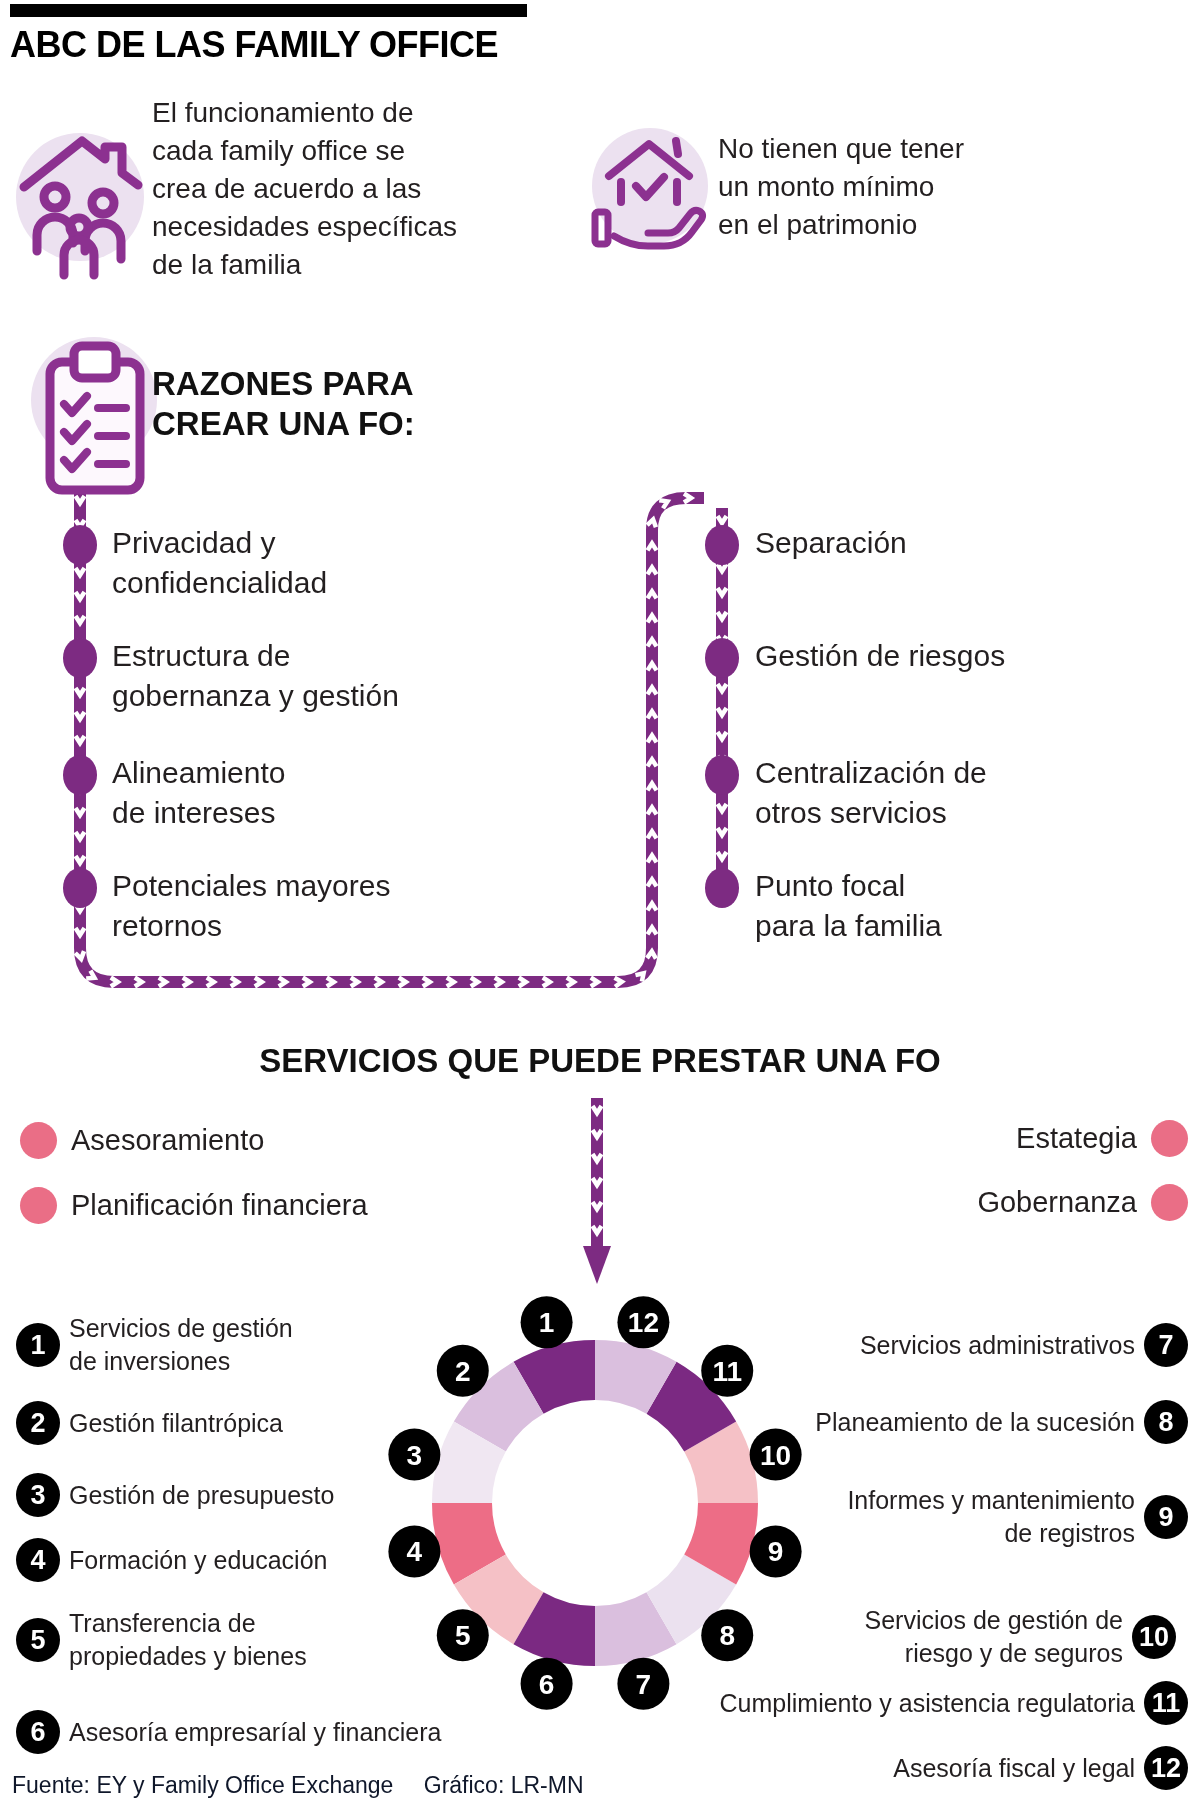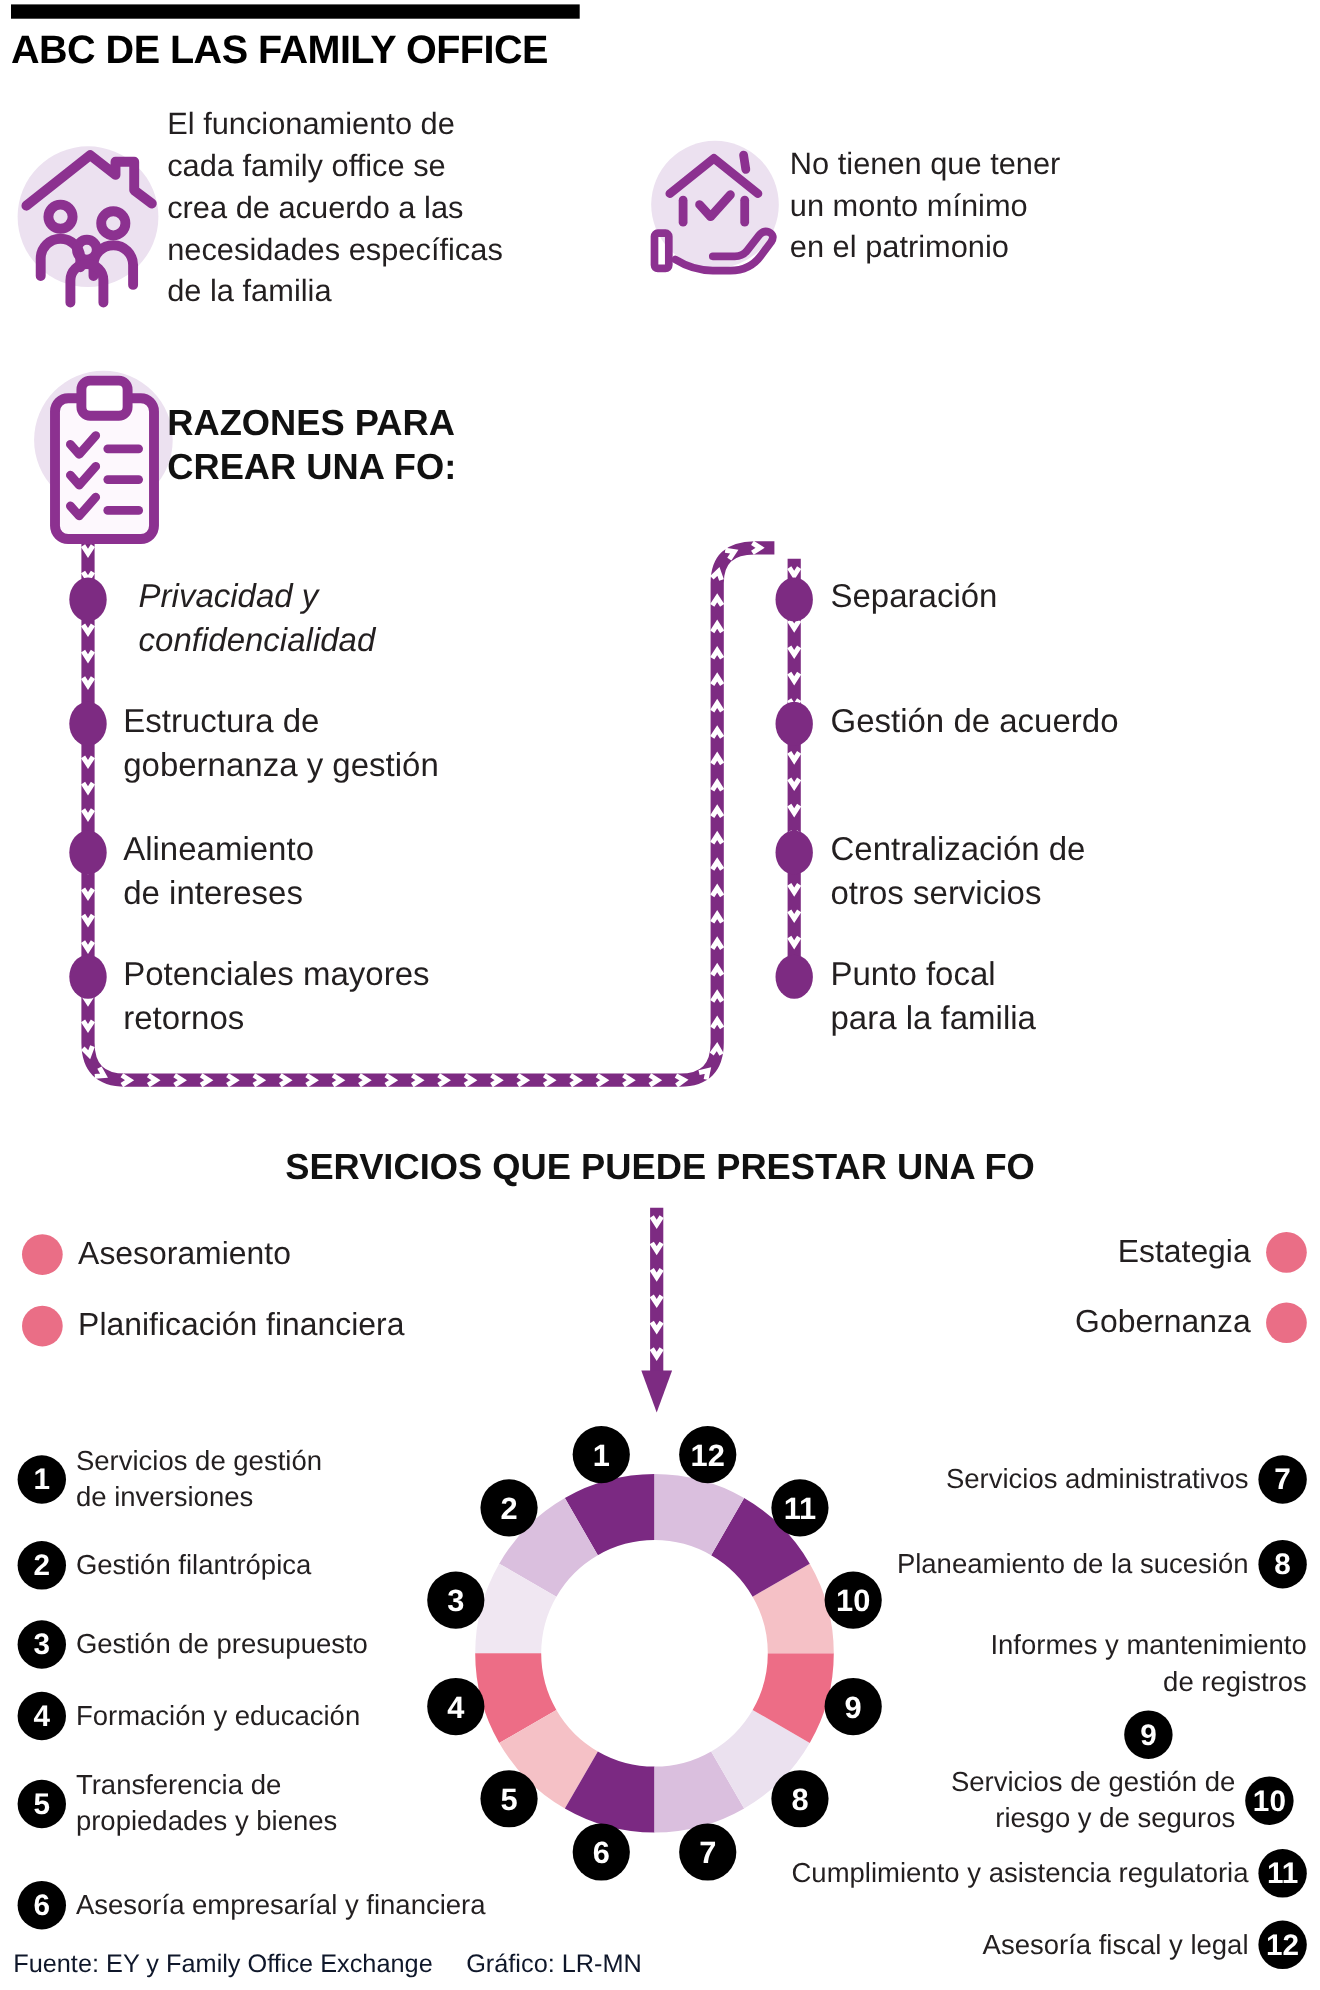--- a/index.html
+++ b/index.html
@@ -224,21 +224,21 @@
       <text x="775.6281295160558" y="1551.3991614341714" dy="0.36em" text-anchor="middle" fill="#fff" font-family="&quot;Liberation Sans&quot;,sans-serif" font-size="28" font-weight="bold">9</text>
       <circle cx="775.6281295160558" cy="1454.6008385658286" r="26" fill="#000"></circle>
       <text x="775.6281295160558" y="1454.6008385658286" dy="0.36em" text-anchor="middle" fill="#fff" font-family="&quot;Liberation Sans&quot;,sans-serif" font-size="28" font-weight="bold">10</text>
       <circle cx="727.2289680818844" cy="1370.7710319181156" r="26" fill="#000"></circle>
       <text x="727.2289680818844" y="1370.7710319181156" dy="0.36em" text-anchor="middle" fill="#fff" font-family="&quot;Liberation Sans&quot;,sans-serif" font-size="28" font-weight="bold">11</text>
       <circle cx="643.3991614341713" cy="1322.3718704839443" r="26" fill="#000"></circle>
       <text x="643.3991614341713" y="1322.3718704839443" dy="0.36em" text-anchor="middle" fill="#fff" font-family="&quot;Liberation Sans&quot;,sans-serif" font-size="28" font-weight="bold">12</text>
     </svg>
 
   <div id="reasons-left">
-      <div class="reason" style="left: 126px; top: 523px; font-style: italic;">
+      <div class="reason" style="left: 112px; top: 523px;">
         <div>Privacidad y</div>
         <div>confidencialidad</div>
       </div>
       <div class="reason" style="left: 112px; top: 636px;">
         <div>Estructura de</div>
         <div>gobernanza y gestión</div>
       </div>
       <div class="reason" style="left: 112px; top: 753px;">
         <div>Alineamiento</div>
         <div>de intereses</div>
@@ -246,21 +246,21 @@
       <div class="reason" style="left: 112px; top: 866px;">
         <div>Potenciales mayores</div>
         <div>retornos</div>
       </div>
     </div>
   <div id="reasons-right">
       <div class="reason" style="left: 755px; top: 523px;">
         <div>Separación</div>
       </div>
       <div class="reason" style="left: 755px; top: 636px;">
-        <div>Gestión de acuerdo</div>
+        <div>Gestión de riesgos</div>
       </div>
       <div class="reason" style="left: 755px; top: 753px;">
         <div>Centralización de</div>
         <div>otros servicios</div>
       </div>
       <div class="reason" style="left: 755px; top: 866px;">
         <div>Punto focal</div>
         <div>para la familia</div>
       </div>
     </div>
@@ -331,21 +331,21 @@
           <div>Servicios administrativos</div>
         </div>
         <div class="li-badge">7</div>
       </div>
       <div class="li-row" style="right: 12px; top: 1385px;">
         <div class="li-text r">
           <div>Planeamiento de la sucesión</div>
         </div>
         <div class="li-badge">8</div>
       </div>
-      <div class="li-row" style="right: 12px; top: 1480px; flex-direction: column;">
+      <div class="li-row" style="right: 12px; top: 1480px;">
         <div class="li-text r">
           <div>Informes y mantenimiento</div>
           <div>de registros</div>
         </div>
         <div class="li-badge">9</div>
       </div>
       <div class="li-row" style="right: 24px; top: 1600px;">
         <div class="li-text r">
           <div>Servicios de gestión de</div>
           <div>riesgo y de seguros</div>

